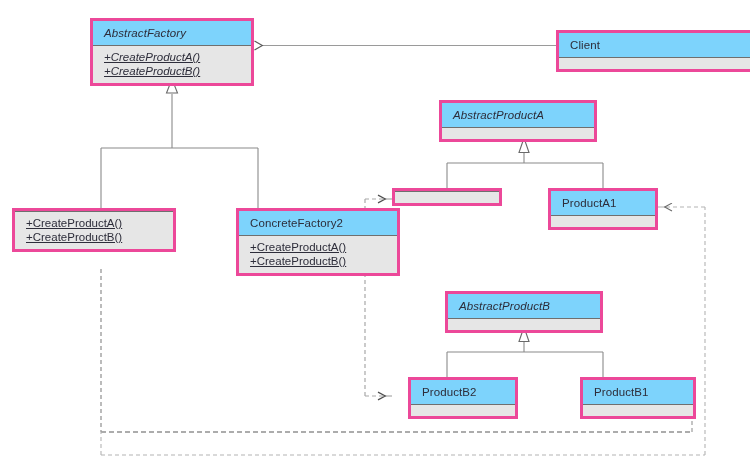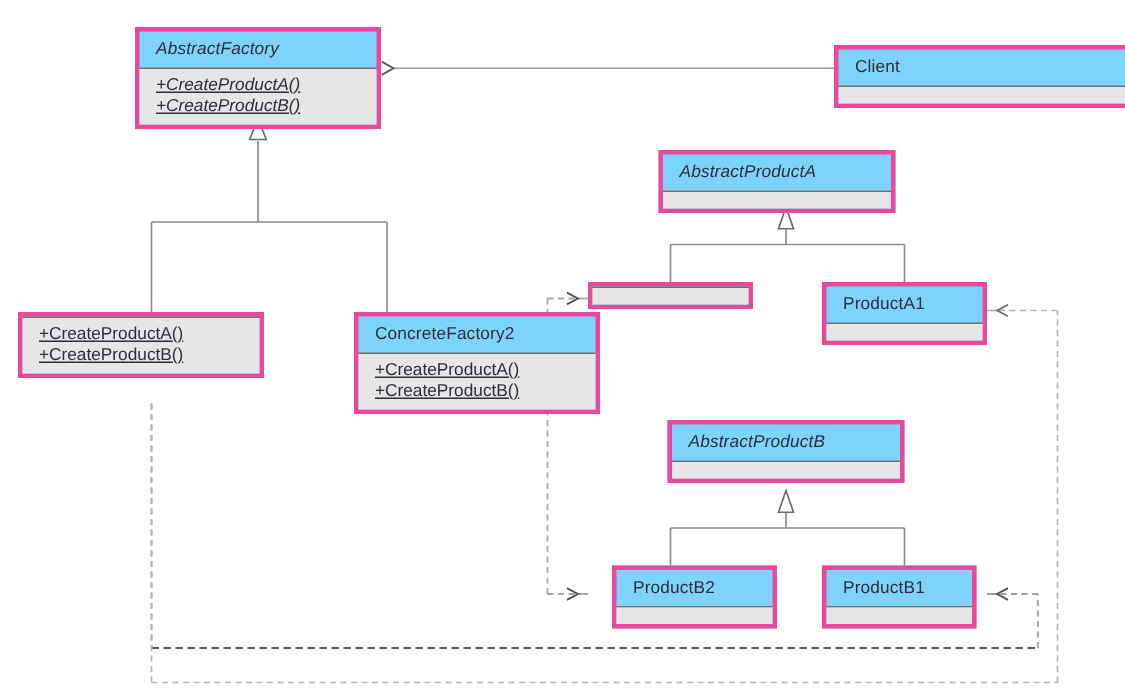--- a/index.html
+++ b/index.html
@@ -181,31 +181,31 @@
     <div class="uml-sep"></div>
     <div class="uml-body empty"></div>
   </div>
 
   <div class="uml-class" style="left:548px; top:188px; width:110px;">
     <div class="uml-name">ProductA1</div>
     <div class="uml-sep"></div>
     <div class="uml-body empty"></div>
   </div>
 
-  <div class="uml-class" style="left:445px; top:280px; width:158px;">
+  <div class="uml-class" style="left:445px; top:291px; width:158px;">
     <div class="uml-name abstract">AbstractProductB</div>
     <div class="uml-sep"></div>
     <div class="uml-body empty"></div>
   </div>
 
   <div class="uml-class" style="left:408px; top:377px; width:110px;">
     <div class="uml-name">ProductB2</div>
     <div class="uml-sep"></div>
     <div class="uml-body empty"></div>
   </div>
 
-  <div class="uml-class" style="left:548px; top:377px; width:103px;">
+  <div class="uml-class" style="left:580px; top:377px; width:116px;">
     <div class="uml-name">ProductB1</div>
     <div class="uml-sep"></div>
     <div class="uml-body empty"></div>
   </div>
 
 </div>
 
 </body></html>

